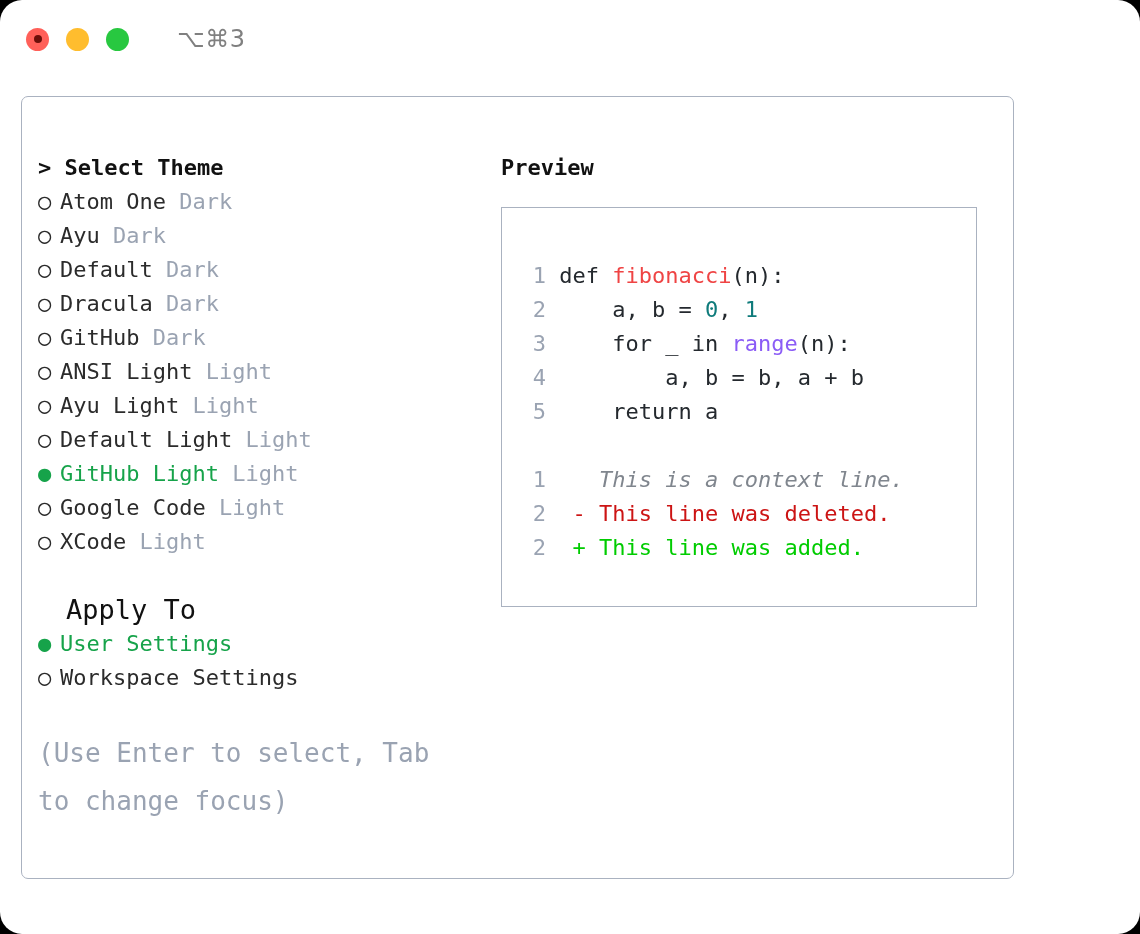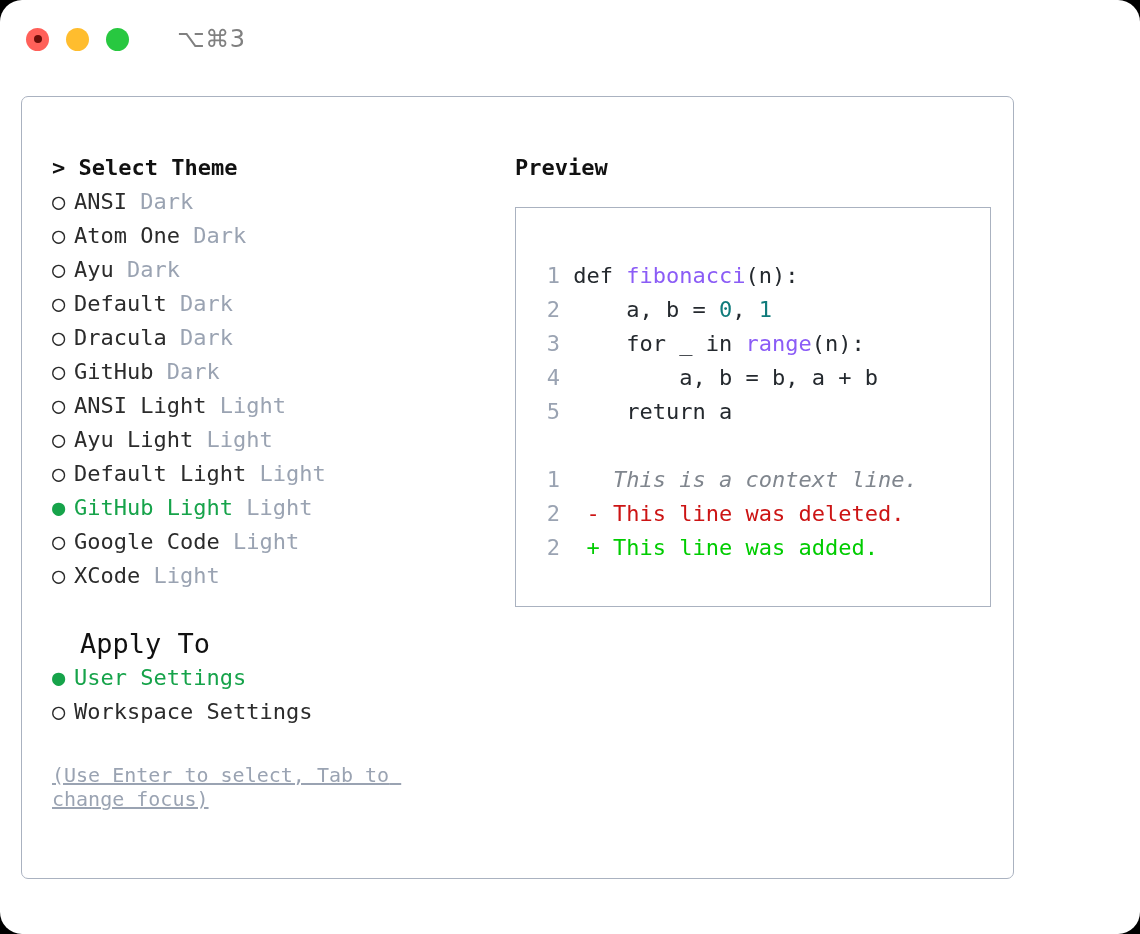--- a/index.html
+++ b/index.html
@@ -74,21 +74,21 @@
     width: 993px;
     height: 783px;
     border: 1.5px solid #aab2c0;
     border-radius: 7px;
     box-sizing: border-box;
     background: #ffffff;
   }
 
   .columns {
     position: absolute;
-    left: 14px; top: 0;
+    left: 0; top: 0;
     width: 100%;
     height: 100%;
   }
 
   
   .left-col {
     position: absolute;
     left: 16px;
     top: 54px;
     width: 440px;
@@ -116,26 +116,25 @@
   .section-gap { height: 34px; }
   .apply-head {
     font-size: 27px;
     color: #111111;
     line-height: 34px;
     white-space: pre;
     padding-left: 28px;
   }
   .hint {
     margin-top: 34px;
-    font-size: 20px;
-    line-height: 24px;
+    font-size: 26px;
+    line-height: 48px;
     color: #9aa3b2;
     width: 400px;
     white-space: pre-wrap;
-    text-decoration: underline;
   }
 
   
   .right-col {
     position: absolute;
     left: 479px;
     top: 54px;
     width: 500px;
   }
   .preview-box {
@@ -157,21 +156,21 @@
   .cline { white-space: pre; }
   .ln {
     display: inline-block;
     width: 24px;
     text-align: right;
     color: #9aa3b2;
   }
   .blank-row { height: 34px; }
 
   .t-plain { color: #24292e; }
-  .t-func  { color: #8b5cf6; margin-top: 6px; }
+  .t-func  { color: #ef4444; margin-top: 6px; }
   .t-num   { color: #0f7b7b; }
   .t-call  { color: #8b5cf6; }
   .t-ctx   { color: #80868e; font-style: italic; }
   .t-del   { color: #cc1414; }
   .t-add   { color: #00cc00; }
 </style>
 </head>
 <body>
 
 <div id="app">
@@ -184,21 +183,20 @@
     </div>
     <span class="shortcut">⌥⌘3</span>
   </div>
 
   <div class="frame">
     <div class="columns">
 
       <div class="left-col">
         <div class="panel-head">&gt; Select Theme</div>
         <div id="theme-list">
-            <div class="opt-row"><span class="bullet off">○</span><span class="opt-name">ANSI</span><span class="opt-variant"> Dark</span></div>
             <div class="opt-row"><span class="bullet off">○</span><span class="opt-name">Atom One</span><span class="opt-variant"> Dark</span></div>
             <div class="opt-row"><span class="bullet off">○</span><span class="opt-name">Ayu</span><span class="opt-variant"> Dark</span></div>
             <div class="opt-row"><span class="bullet off">○</span><span class="opt-name">Default</span><span class="opt-variant"> Dark</span></div>
             <div class="opt-row"><span class="bullet off">○</span><span class="opt-name">Dracula</span><span class="opt-variant"> Dark</span></div>
             <div class="opt-row"><span class="bullet off">○</span><span class="opt-name">GitHub</span><span class="opt-variant"> Dark</span></div>
             <div class="opt-row"><span class="bullet off">○</span><span class="opt-name">ANSI Light</span><span class="opt-variant"> Light</span></div>
             <div class="opt-row"><span class="bullet off">○</span><span class="opt-name">Ayu Light</span><span class="opt-variant"> Light</span></div>
             <div class="opt-row"><span class="bullet off">○</span><span class="opt-name">Default Light</span><span class="opt-variant"> Light</span></div>
             <div class="opt-row"><span class="bullet on">●</span><span class="opt-name sel">GitHub Light</span><span class="opt-variant"> Light</span></div>
             <div class="opt-row"><span class="bullet off">○</span><span class="opt-name">Google Code</span><span class="opt-variant"> Light</span></div>

